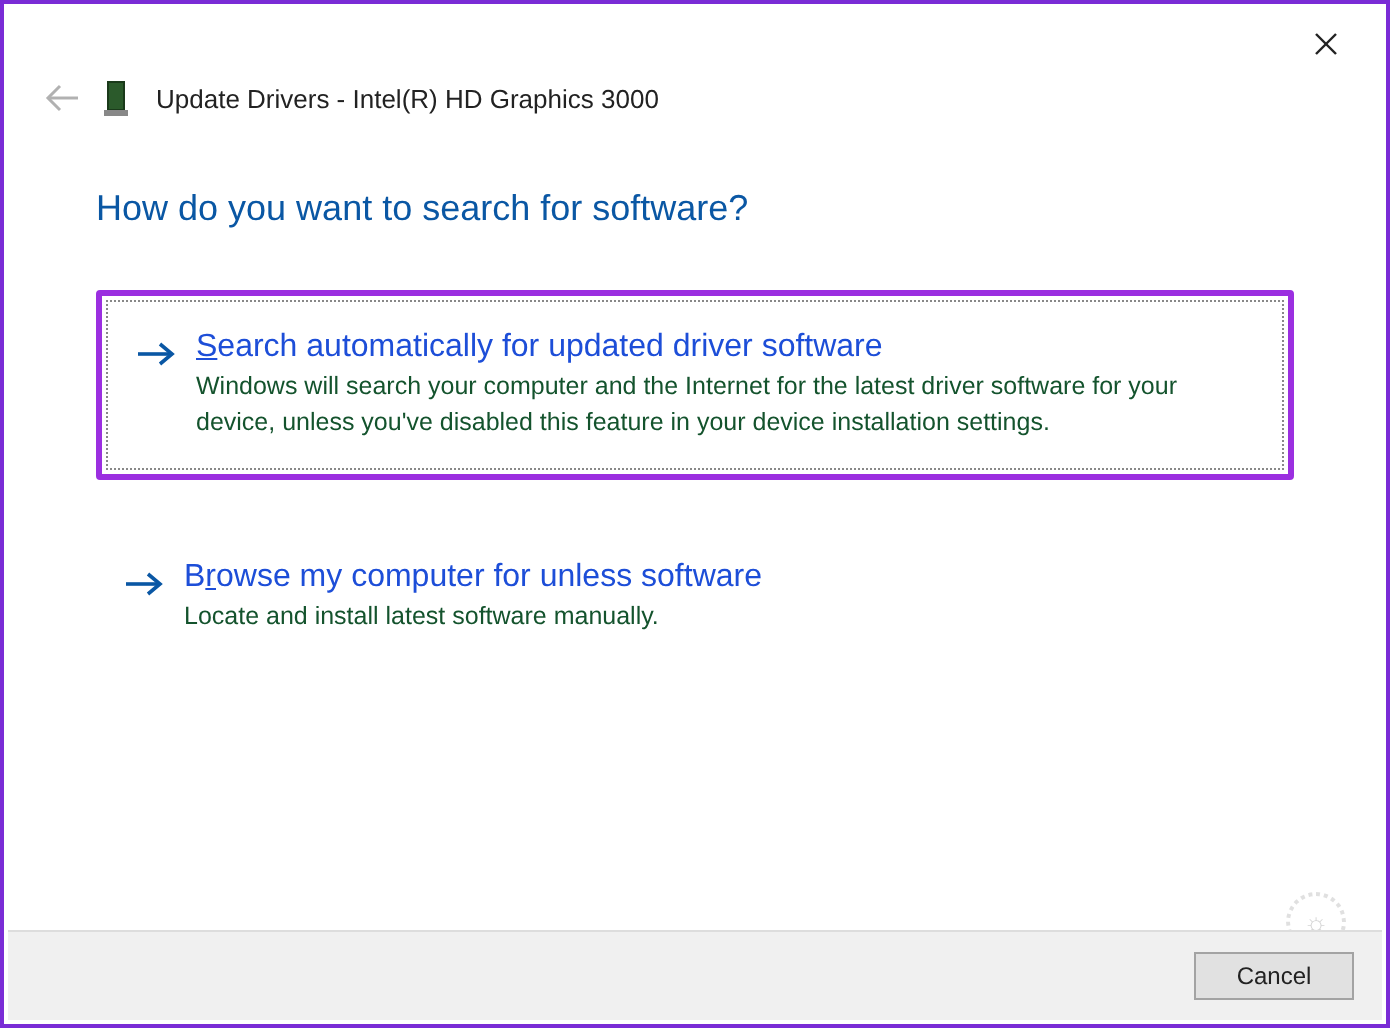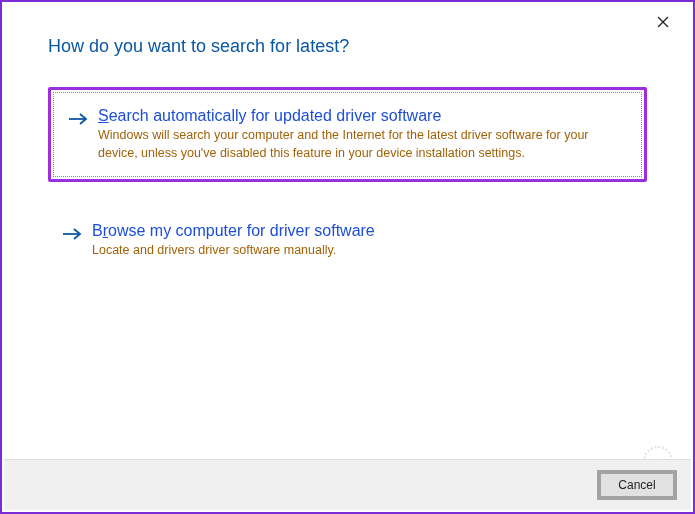--- a/index.html
+++ b/index.html
@@ -92,39 +92,39 @@
     justify-content: center;
   }
   .option-body { flex: 1; }
   .option-title {
     font-size: 16px;
     color: #1d4ed8;
     margin-bottom: 2px;
   }
   .option-desc {
     font-size: 12.5px;
-    color: #a16207;
+    color: #14532d;
     line-height: 1.4;
   }
   .button-bar {
     position: absolute;
     left: 2px;
     right: 2px;
     bottom: 2px;
     background: #f0f0f0;
     border-top: 1px solid #ddd;
     padding: 10px 14px;
     display: flex;
     justify-content: flex-end;
   }
   .btn {
     min-width: 80px;
     padding: 4px 16px;
     background: #e1e1e1;
-    border: 4px solid #a3a3a3;
+    border: 1px solid #a3a3a3;
     font-size: 12px;
     color: #222;
     cursor: pointer;
     font-family: inherit;
   }
   .watermark {
     position: absolute;
     right: 20px;
     bottom: 36px;
     display: flex;
@@ -154,23 +154,38 @@
 
 <div class="window">
 
   <div class="close-btn">
     <svg width="12" height="12" viewBox="0 0 12 12">
         <line x1="1" y1="1" x2="11" y2="11"></line>
         <line x1="11" y1="1" x2="1" y2="11"></line>
       </svg>
   </div>
 
+  <div class="header">
+    <div class="back-arrow">
+      <svg width="18" height="14" viewBox="0 0 18 14" fill="none" stroke="#555" stroke-width="1.5">
+          <line x1="2" y1="7" x2="17" y2="7"></line>
+          <polyline points="8,1 2,7 8,13"></polyline>
+        </svg>
+    </div>
+    <span class="device-icon">
+      <svg width="12" height="18" viewBox="0 0 12 18">
+          <rect x="2" y="1" width="8" height="14" fill="#2b5a2b" stroke="#1a3a1a"></rect>
+          <rect x="0" y="15" width="12" height="3" fill="#888"></rect>
+        </svg>
+    </span>
+    <span class="title">Update Drivers - Intel(R) HD Graphics 3000</span>
+  </div>
 
   <div class="content">
-    <div class="heading">How do you want to search for latest?</div>
+    <div class="heading">How do you want to search for software?</div>
 
     <div class="option-highlight-wrap">
       <div class="option-dotted">
         <div class="option-arrow">
           <svg width="20" height="14" viewBox="0 0 20 14" fill="none" stroke="#0a57a4" stroke-width="1.8">
               <line x1="1" y1="7" x2="17" y2="7"></line>
               <polyline points="12,2 18,7 12,12"></polyline>
             </svg>
         </div>
         <div class="option-body">
@@ -181,22 +196,22 @@
     </div>
 
     <div class="option-card">
       <div class="option-arrow">
         <svg width="20" height="14" viewBox="0 0 20 14" fill="none" stroke="#0a57a4" stroke-width="1.8">
             <line x1="1" y1="7" x2="17" y2="7"></line>
             <polyline points="12,2 18,7 12,12"></polyline>
           </svg>
       </div>
       <div class="option-body">
-        <div class="option-title"><span>B</span><span class="u">r</span><span>owse my computer for driver software</span></div>
-        <div class="option-desc">Locate and drivers driver software manually.</div>
+        <div class="option-title"><span>B</span><span class="u">r</span><span>owse my computer for unless software</span></div>
+        <div class="option-desc">Locate and install latest software manually.</div>
       </div>
     </div>
   </div>
 
   <div class="watermark">
     <span class="gear">☼</span>
   </div>
 
   <div class="button-bar">
     <button class="btn">Cancel</button>

